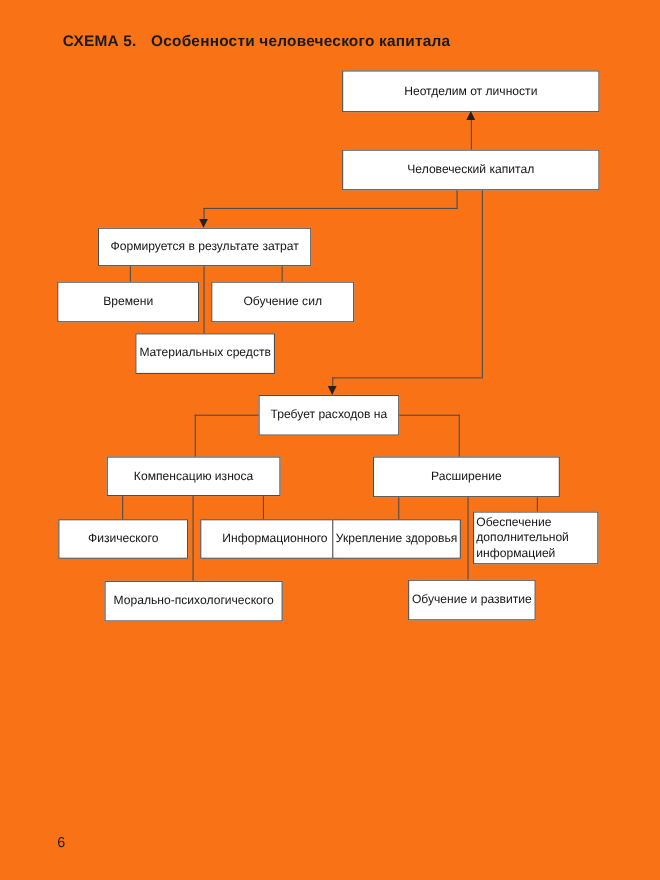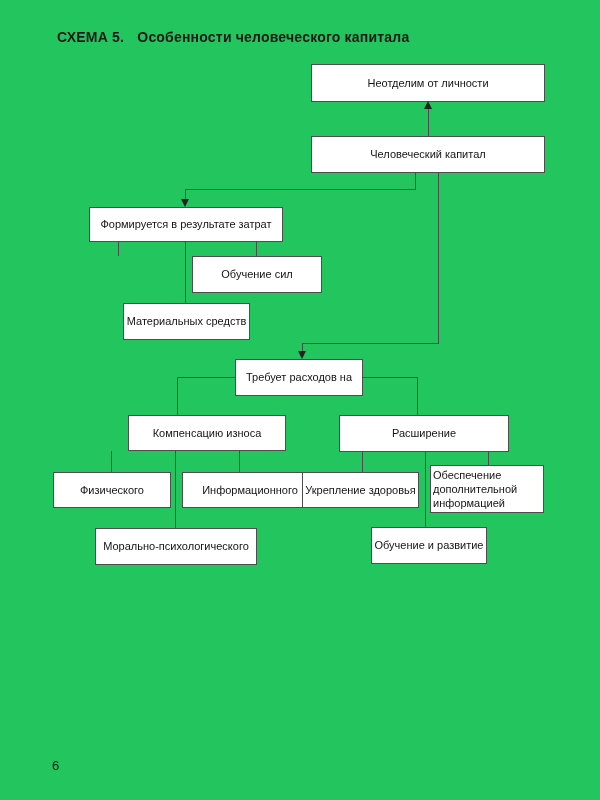--- a/index.html
+++ b/index.html
@@ -1,20 +1,20 @@
 <!DOCTYPE html>
 <html><head>
 <meta charset="utf-8">
 <style>
   html, body { margin: 0; padding: 0; background: #fff; }
   .page {
     position: relative;
     width: 600px;
     height: 800px;
-    background: #22c55e;
+    background: #f97316;
     outline: 1px solid #ececec;
     font-family: "Liberation Sans", sans-serif;
     overflow: hidden;
   }
   .title {
     position: absolute;
     left: 57px;
     top: 29px;
     margin: 0;
     font-size: 14px;
@@ -40,21 +40,21 @@
     white-space: nowrap;
   }
   
   #n-inseparable   { left:311px; top:64px;  width:234px; height:38px; }
   #n-capital       { left:311px; top:136px; width:234px; height:37px; }
   #n-formed        { left:89px;  top:207px; width:194px; height:35px; }
   #n-time          { left:52px;  top:256px; width:129px; height:37px; }
   #n-spirit        { left:192px; top:256px; width:130px; height:37px; }
   #n-material      { left:123px; top:303px; width:127px; height:37px; }
   #n-requires      { left:235px; top:359px; width:128px; height:37px; }
-  #n-compensation  { left:97px;  top:415px; width:158px; height:36px;margin-left:31px; }
+  #n-compensation  { left:97px;  top:415px; width:158px; height:36px; }
   #n-expansion     { left:339px; top:415px; width:170px; height:37px; }
   #n-physical      { left:53px;  top:472px; width:118px; height:36px; }
   #n-informational { left:182px; top:472px; width:136px; height:36px; }
   #n-health        { left:302px; top:472px; width:117px; height:36px; }
   #n-addinfo       { left:430px; top:465px; width:114px; height:48px; white-space:normal; }
   #n-moral         { left:95px;  top:528px; width:162px; height:37px; }
   #n-training      { left:371px; top:527px; width:116px; height:37px; }
   
   .ln { position: absolute; background: #4d4d4d; }
   #l-up   { left:428px; top:109px; width:1px;  height:27px; }
@@ -108,20 +108,21 @@
   <h1 class="title">
     <span>СХЕМА 5.</span>
     <span class="title-text">Особенности человеческого капитала</span>
   </h1>
 
   <div class="diagram">
 
     <div class="node" id="n-inseparable">Неотделим от личности</div>
     <div class="node" id="n-capital">Человеческий капитал</div>
     <div class="node" id="n-formed">Формируется в результате затрат</div>
+    <div class="node" id="n-time">Времени</div>
     <div class="node" id="n-spirit">Обучение сил</div>
     <div class="node" id="n-material">Материальных средств</div>
     <div class="node" id="n-requires">Требует расходов на</div>
     <div class="node" id="n-compensation">Компенсацию износа</div>
     <div class="node" id="n-expansion">Расширение</div>
     <div class="node" id="n-physical">Физического</div>
     <div class="node" id="n-informational">Информационного</div>
     <div class="node" id="n-health">Укрепление здоровья</div>
     <div class="node" id="n-addinfo">Обеспечение дополнительной информацией</div>
     <div class="node" id="n-moral">Морально-психологического</div>

